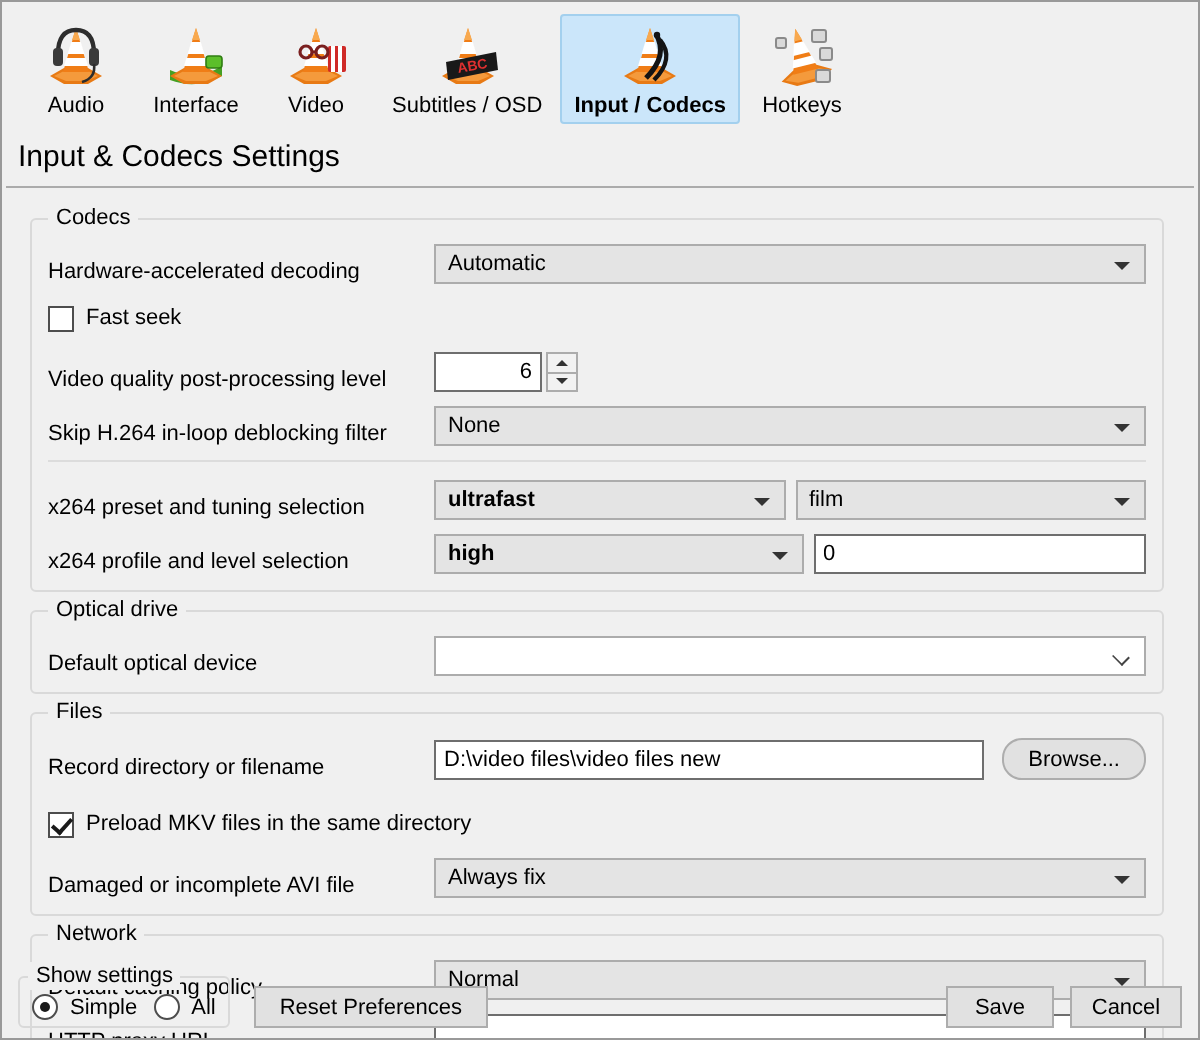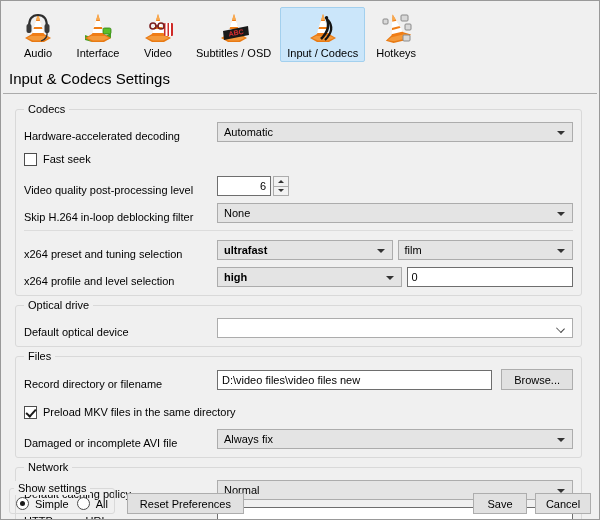--- a/index.html
+++ b/index.html
@@ -14,21 +14,21 @@
     position: relative;
   }
 
   
   .toolbar { display:flex; align-items:flex-start; padding:6px 0 2px 8px; }
   .tb-item {
     display:flex; flex-direction:column; align-items:center;
     padding:3px 6px 2px 6px; margin-right:2px; min-width:58px;
     border:1px solid transparent; border-radius:2px; cursor:default;
   }
-  .tb-item.selected { background:#cbe6fa; border-color:#a3d0ee; }
+  .tb-item.selected { background:#cbe6fa; border-color:#a3d0ee;font-weight:bold; }
   .tb-item .icon { width:34px; height:34px; }
   .tb-item .tb-label { margin-top:2px; white-space:nowrap; }
 
   
   .page-title { margin:6px 0 0 8px; font-size:15px; }
   .title-rule { border:none; border-top:1px solid #ababab; margin:6px 2px 0 2px; }
 
   
   .groupbox {
     position:relative; border:1px solid #d9d9d9; border-radius:3px;
@@ -298,21 +298,21 @@
   </div>
 </div>
 
 <div class="groupbox">
   <span class="gb-title">Files</span>
 
   <div class="row">
     <span class="row-label">Record directory or filename</span>
     <div class="controls">
       <input type="text" class="textbox flex" value="D:\video files\video files new" style="">
-      <button class="btn" style="margin-left:9px;">Browse...</button>
+      <button class="btn" style="margin-left:9px;border-radius:10px;">Browse...</button>
     </div>
   </div>
 
   <div class="row checkrow" style="margin-top:12px;">
     <span class="checkbox checked"></span>
     <span>Preload MKV files in the same directory</span>
   </div>
 
   <div class="row">
     <span class="row-label">Damaged or incomplete AVI file</span>

